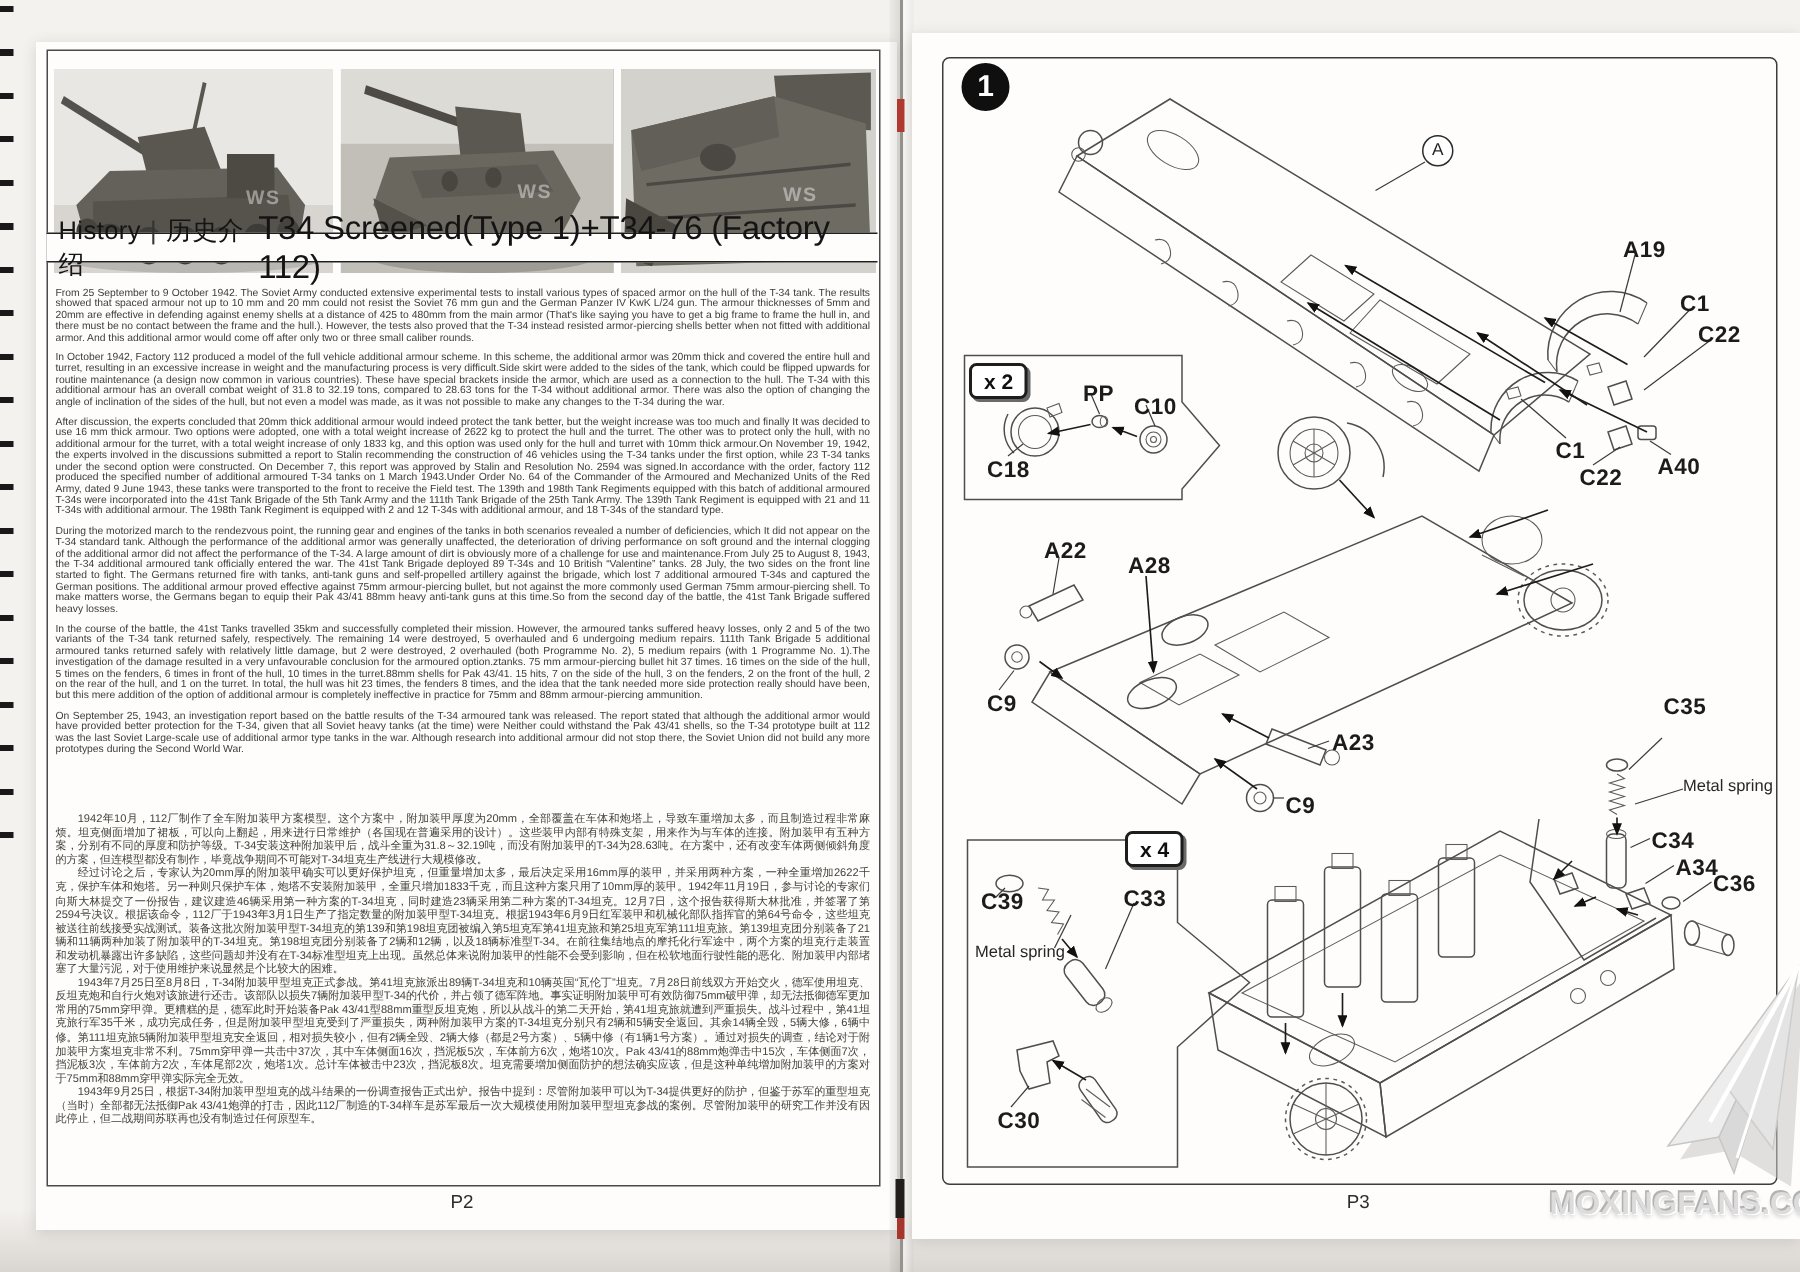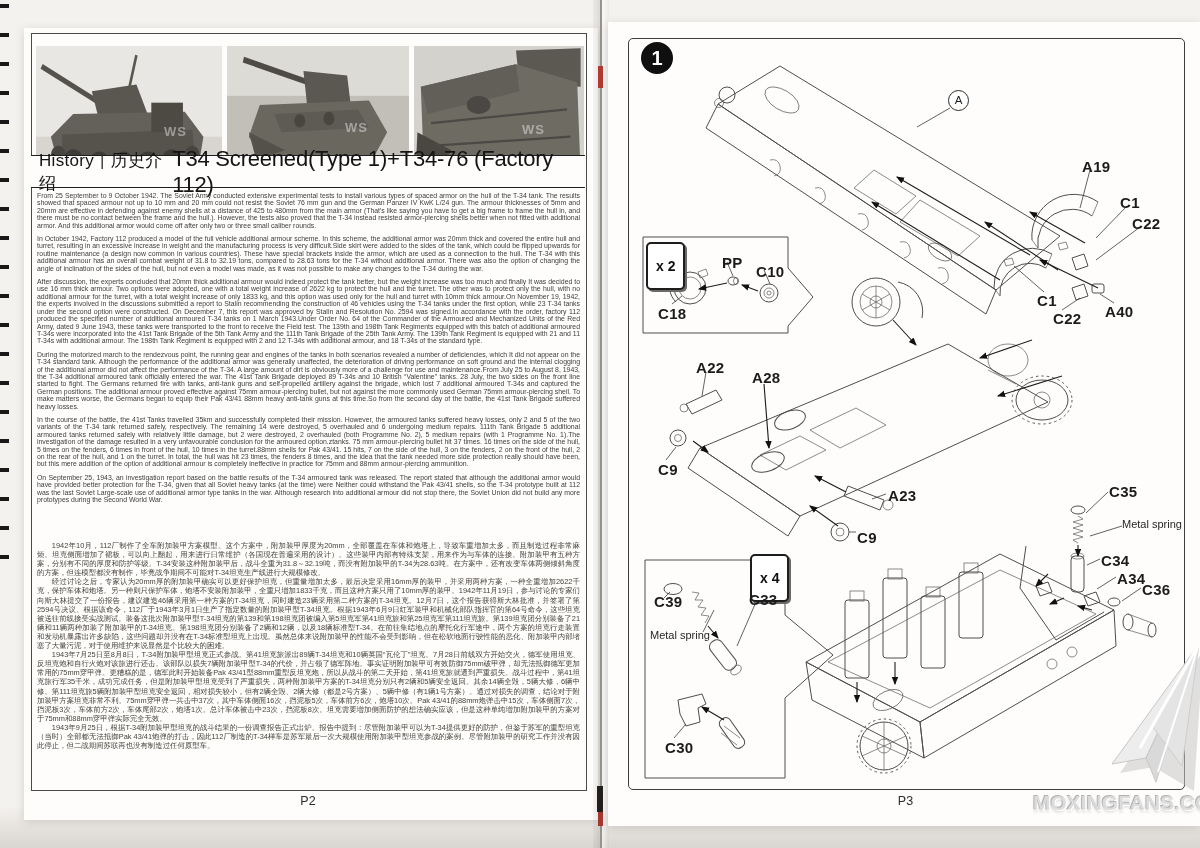--- a/index.html
+++ b/index.html
@@ -13,21 +13,21 @@
   #dashes{position:absolute;left:0;top:4px;width:9px;height:562px;
           background:repeating-linear-gradient(180deg,#191919 0 4px,transparent 4px 29px);}
   #frameL{position:absolute;left:31px;top:33px;width:554px;height:756px;border:1px solid #4a4a4a;}
   #frameR{position:absolute;left:628px;top:38px;width:555px;height:750px;border:1.5px solid #3d3d3d;border-radius:5px;}
   .photo{position:absolute;top:46px;height:136px;box-shadow:inset 0 0 0 1px #9a9792;overflow:hidden;}
   #ph1{left:36px;width:186px;}
   #ph2{left:227px;width:182px;}
   #ph3{left:414px;width:170px;}
   .photo svg{display:block;width:100%;height:100%;}
   .ws{position:absolute;color:#fff;opacity:.42;font-weight:700;font-size:13px;letter-spacing:1px;}
-  .hdr{position:absolute;left:31px;top:155px;width:554px;height:33px;border-top:1.5px solid #1f1f1f;
+  .hdr{position:absolute;left:31px;top:155px;width:554px;height:20px;border-top:1.5px solid #1f1f1f;
        border-bottom:1.5px solid #1f1f1f;display:flex;align-items:center;justify-content:space-between;
        padding:0 8px;box-sizing:border-box;background:#fefdfc;}
   .hdr .t1{font-size:17px;color:#141414;letter-spacing:.3px;}
   .hdr .t1 .dv{margin:0 6px;color:#333;}
   .hdr .t2{font-size:22px;color:#141414;letter-spacing:-.2px;}
   .en{position:absolute;left:37px;top:192px;width:543px;color:#3c3c3c;font-size:6.9px;line-height:7.4px;text-align:justify;}
   .en p{margin:0 0 6px;}
   .cn{position:absolute;left:37px;top:541px;width:543px;color:#46423b;font-size:7.4px;line-height:9.1px;text-align:justify;}
   .cn p{margin:0;text-indent:2em;}
   .pageno{position:absolute;font-size:12.5px;color:#2d2d2d;text-align:center;}
@@ -38,21 +38,21 @@
   #gutline{position:absolute;left:600px;top:0;width:2px;height:848px;background:#97928a;}
   .gmark{position:absolute;}
   #gred1{left:598px;top:66px;width:5px;height:22px;background:#b23a31;}
   #gblack{left:597px;top:786px;width:6px;height:26px;background:#221f1c;}
   #gred2{left:598px;top:812px;width:5px;height:14px;background:#a8372e;}
   .stepbadge{position:absolute;left:641px;top:42px;width:32px;height:32px;border-radius:50%;background:#0f0f0f;
              color:#fff;font-weight:700;font-size:20px;text-align:center;line-height:32px;}
   .balloon{position:absolute;left:948px;top:90px;width:19px;height:19px;border:1.3px solid #2b2b2b;border-radius:50%;
            background:#fff;font-size:11.5px;line-height:19px;text-align:center;color:#1f1f1f;}
   .qbadge{position:absolute;background:#fff;border:2px solid #1d1d1d;border-radius:5px;font-weight:700;
-          font-size:14px;color:#0f0f0f;padding:14px 8px;box-shadow:2px 2px 0 #6a6a6a;}
+          font-size:14px;color:#0f0f0f;padding:2px 8px;box-shadow:2px 2px 0 #6a6a6a;}
   #qb2{left:646px;top:242px;}
   #qb4{left:750px;top:554px;}
   .plabel{position:absolute;font-size:15px;font-weight:600;color:#1b1b1b;letter-spacing:.3px;white-space:nowrap;}
   .alabel{position:absolute;font-size:11px;color:#262626;white-space:nowrap;}
   svg.art{position:absolute;left:0;top:0;pointer-events:none;}
   .art .ln{fill:none;stroke:#4e4e4e;stroke-width:1;}
   .art .thin{fill:none;stroke:#5a5a5a;stroke-width:.7;}
   .art .lead{fill:none;stroke:#3a3a3a;stroke-width:.8;}
   .art .arrow{fill:none;stroke:#1c1c1c;stroke-width:1.1;marker-end:url(#ah);}
   .art .teeth{fill:none;stroke:#5a5a5a;stroke-width:1;stroke-dasharray:2.5 3;}
@@ -351,21 +351,21 @@
   <span class="plabel" style="left:1120px;top:194px">C1</span>
   <span class="plabel" style="left:1132px;top:215px">C22</span>
   <span class="plabel" style="left:1037px;top:292px">C1</span>
   <span class="plabel" style="left:1053px;top:310px">C22</span>
   <span class="plabel" style="left:1105px;top:303px">A40</span>
   <span class="plabel" style="left:696px;top:359px">A22</span>
   <span class="plabel" style="left:752px;top:369px">A28</span>
   <span class="plabel" style="left:658px;top:461px">C9</span>
   <span class="plabel" style="left:888px;top:487px">A23</span>
   <span class="plabel" style="left:857px;top:529px">C9</span>
-  <span class="plabel" style="left:1109px;top:483px">C35</span>
+  <span class="plabel" style="left:1109px;top:463px">C35</span>
   <span class="plabel" style="left:1101px;top:552px">C34</span>
   <span class="plabel" style="left:1117px;top:570px">A34</span>
   <span class="plabel" style="left:1142px;top:581px">C36</span>
   <span class="plabel" style="left:658px;top:305px">C18</span>
   <span class="plabel" style="left:722px;top:254px">PP</span>
   <span class="plabel" style="left:756px;top:263px">C10</span>
   <span class="plabel" style="left:654px;top:593px">C39</span>
   <span class="plabel" style="left:749px;top:591px">C33</span>
   <span class="plabel" style="left:665px;top:739px">C30</span>
   <span class="alabel" style="left:1122px;top:518px">Metal spring</span>

